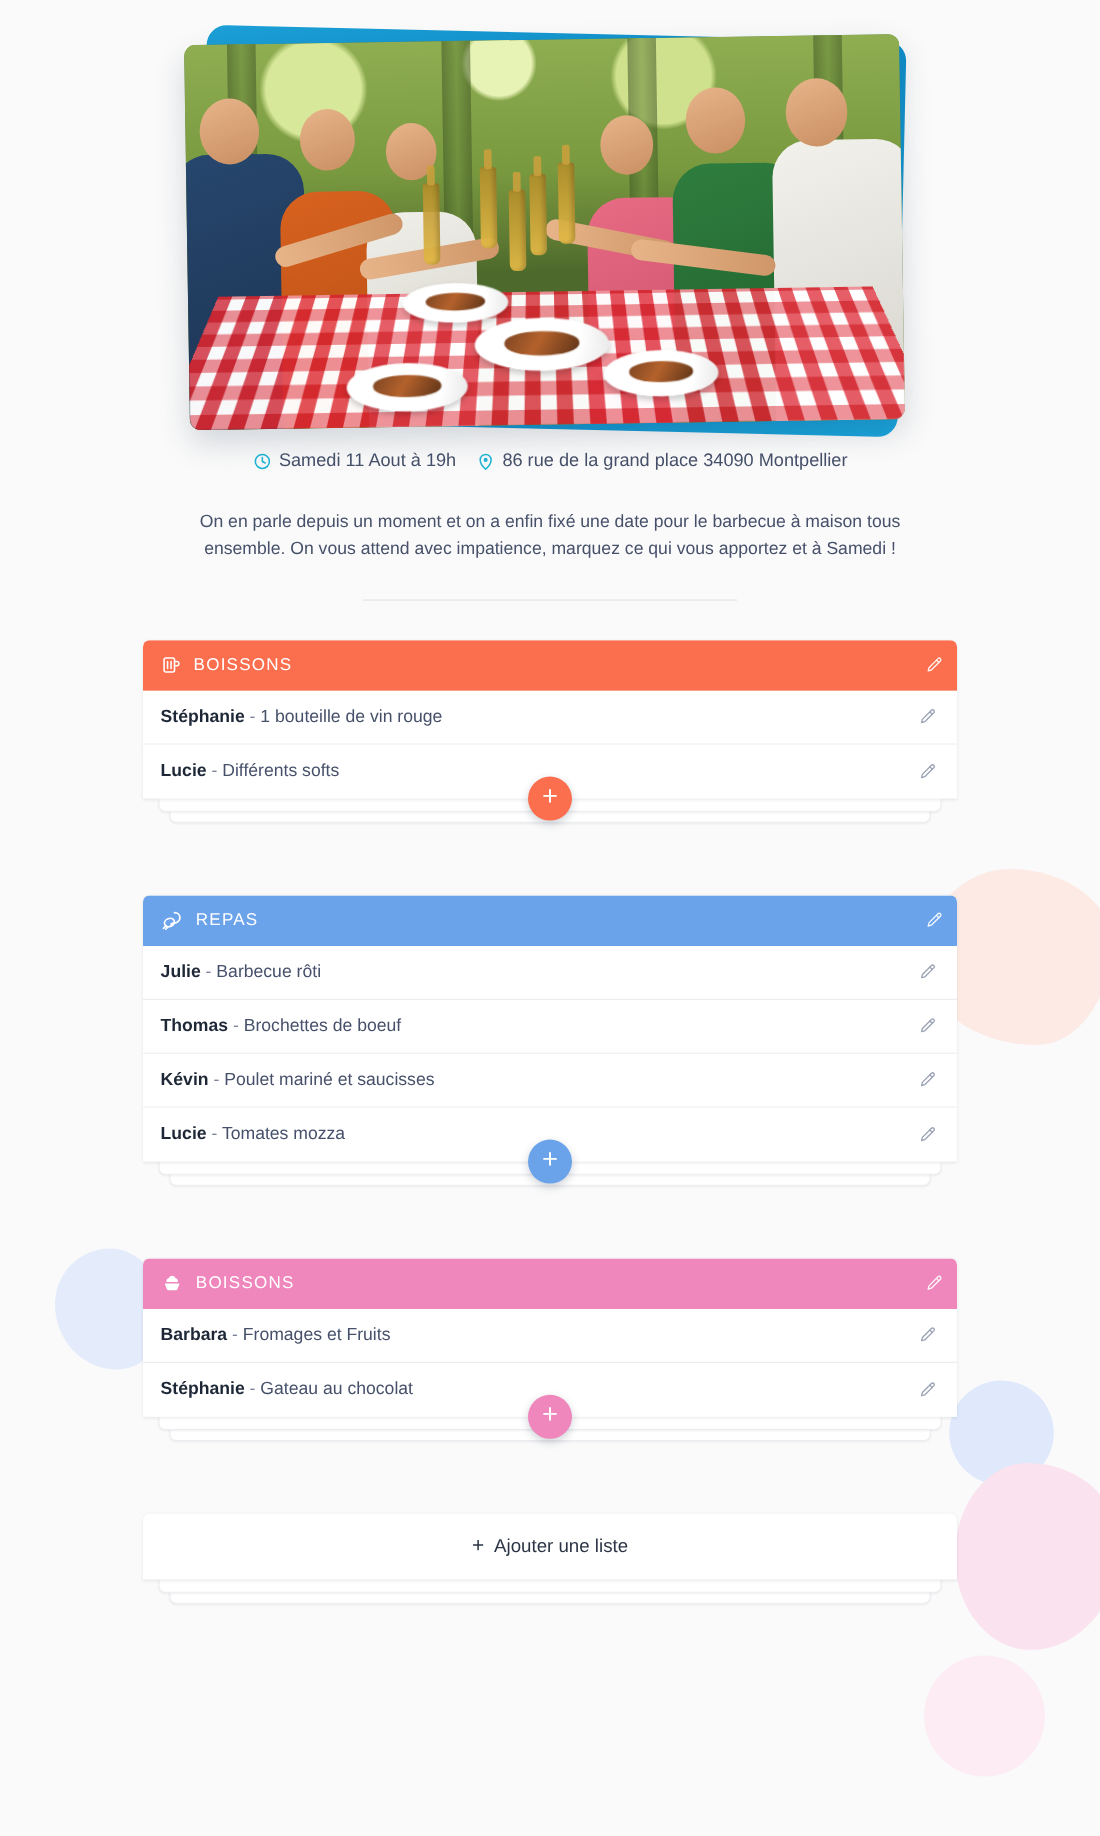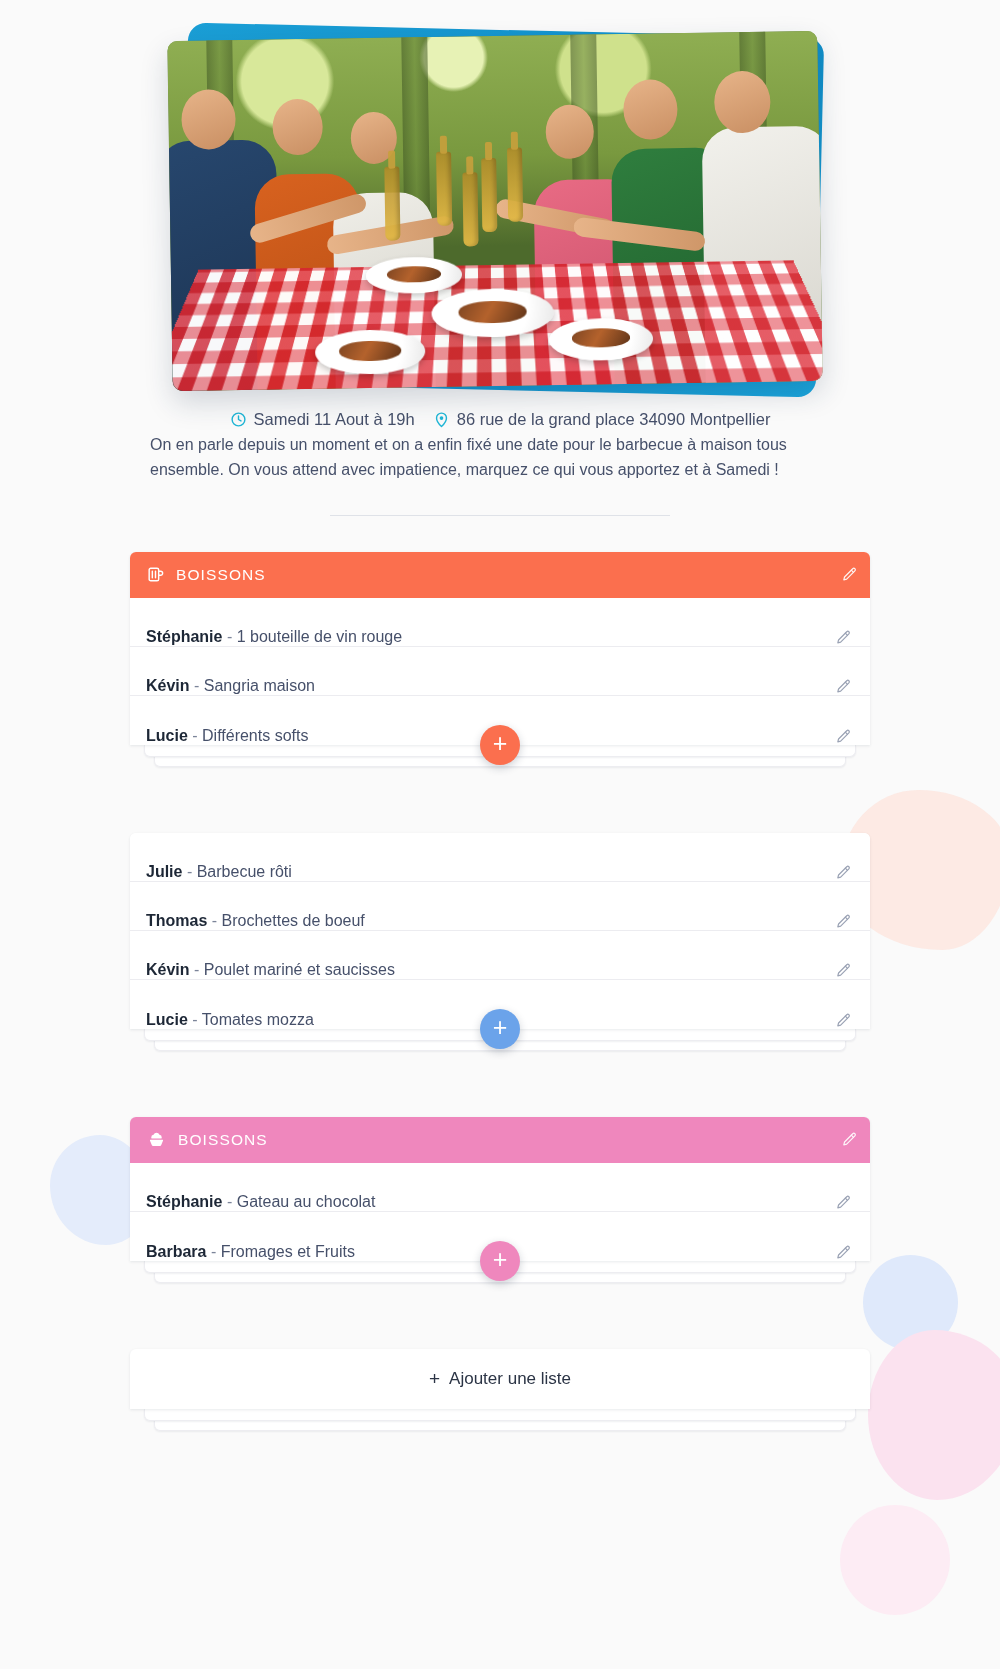--- a/index.html
+++ b/index.html
@@ -174,23 +174,23 @@
     align-items: center;
     gap: 18px;
     margin-top: 18px;
     font-size: 16.5px;
     color: #46506a;
   }
   .meta-item { display: flex; align-items: center; gap: 7px; }
   .meta-icon { display: inline-flex; color: #1fb6d6; }
 
   .description {
-    margin: 4px auto 0;
+    margin: 34px auto 0;
     width: 700px;
-    text-align: left;
+    text-align: center;
     font-size: 16px;
     line-height: 1.55;
     color: #46506a;
   }
 
   .divider {
     width: 340px; height: 1px;
     background: #dfe2e8;
     margin: 32px auto 0;
   }
@@ -227,21 +227,21 @@
   .edit-btn {
     display: inline-flex;
     align-items: center;
     justify-content: center;
     width: 22px; height: 22px;
     opacity: .92;
   }
 
   .list-item {
     display: flex;
-    align-items: flex-end;
+    align-items: center;
     justify-content: space-between;
     height: 49px;
     padding: 0 18px 0 16px;
     border-bottom: 1px solid #ececf0;
     background: #fff;
     font-size: 16px;
     color: #46506a;
   }
   .list-item:last-child { border-bottom: none; }
   .item-text strong { font-weight: 700; color: #1d2736; }
@@ -407,46 +407,55 @@
             <div class="list-item">
               <span class="item-text"><strong>Stéphanie</strong><span class="dash"> - </span><span>1 bouteille de vin rouge</span></span>
               <span class="item-edit">
                 <svg width="17" height="17" viewBox="0 0 24 24" fill="none" stroke="#9aa2b4" stroke-width="1.7" stroke-linecap="round" stroke-linejoin="round">
                   <path d="M16.6 3.9a2.1 2.1 0 0 1 3 3L8 18.5l-4 1 1-4 11.6-11.6z"></path>
                   <path d="M14.6 5.9l3 3"></path>
                 </svg>
               </span>
             </div>
             <div class="list-item">
-              <span class="item-text"><strong>Kévin</strong><span class="dash"> - </span><span>Sangria maison</span></span>
-              <span class="item-edit">
-                <svg width="17" height="17" viewBox="0 0 24 24" fill="none" stroke="#9aa2b4" stroke-width="1.7" stroke-linecap="round" stroke-linejoin="round">
-                  <path d="M16.6 3.9a2.1 2.1 0 0 1 3 3L8 18.5l-4 1 1-4 11.6-11.6z"></path>
-                  <path d="M14.6 5.9l3 3"></path>
-                </svg>
-              </span>
-            </div>
-            <div class="list-item">
               <span class="item-text"><strong>Lucie</strong><span class="dash"> - </span><span>Différents softs</span></span>
               <span class="item-edit">
                 <svg width="17" height="17" viewBox="0 0 24 24" fill="none" stroke="#9aa2b4" stroke-width="1.7" stroke-linecap="round" stroke-linejoin="round">
                   <path d="M16.6 3.9a2.1 2.1 0 0 1 3 3L8 18.5l-4 1 1-4 11.6-11.6z"></path>
                   <path d="M14.6 5.9l3 3"></path>
                 </svg>
               </span>
             </div>
           </div>
           <div class="stack" style="height: 26px;">
             <div class="stack-1"></div>
             <div class="stack-2"></div>
             <button class="add-fab" style="background:#fb6f4e">+</button>
           </div>
         </div>
         <div class="list-block">
           <div class="card">
+            <div class="list-header" style="background: rgb(107, 163, 234);">
+              <div class="list-header-left">
+                <span class="hdr-icon">
+                  <svg width="21" height="21" viewBox="0 0 24 24" fill="none" stroke="#ffffff" stroke-width="1.8" stroke-linecap="round" stroke-linejoin="round">
+                    <path d="M14.5 4.2c3.2 0 5.6 2.3 5.6 5.2 0 3.4-3.2 5.6-6.4 5.6-1.2 0-2.1.4-2.8 1.2"></path>
+                    <ellipse cx="9.2" cy="14.4" rx="5.3" ry="4.1" transform="rotate(-22 9.2 14.4)"></ellipse>
+                    <path d="M5.6 17.8 3 20.6M7.4 19 5.4 21.4"></path>
+                  </svg>
+                </span>
+                <span class="list-header-title">REPAS</span>
+              </div>
+              <span class="edit-btn">
+                <svg width="17" height="17" viewBox="0 0 24 24" fill="none" stroke="#ffffff" stroke-width="1.7" stroke-linecap="round" stroke-linejoin="round">
+                  <path d="M16.6 3.9a2.1 2.1 0 0 1 3 3L8 18.5l-4 1 1-4 11.6-11.6z"></path>
+                  <path d="M14.6 5.9l3 3"></path>
+                </svg>
+              </span>
+            </div>
             <div class="list-item">
               <span class="item-text"><strong>Julie</strong><span class="dash"> - </span><span>Barbecue rôti</span></span>
               <span class="item-edit">
                 <svg width="17" height="17" viewBox="0 0 24 24" fill="none" stroke="#9aa2b4" stroke-width="1.7" stroke-linecap="round" stroke-linejoin="round">
                   <path d="M16.6 3.9a2.1 2.1 0 0 1 3 3L8 18.5l-4 1 1-4 11.6-11.6z"></path>
                   <path d="M14.6 5.9l3 3"></path>
                 </svg>
               </span>
             </div>
             <div class="list-item">
@@ -496,30 +505,30 @@
                 <span class="list-header-title">BOISSONS</span>
               </div>
               <span class="edit-btn">
                 <svg width="17" height="17" viewBox="0 0 24 24" fill="none" stroke="#ffffff" stroke-width="1.7" stroke-linecap="round" stroke-linejoin="round">
                   <path d="M16.6 3.9a2.1 2.1 0 0 1 3 3L8 18.5l-4 1 1-4 11.6-11.6z"></path>
                   <path d="M14.6 5.9l3 3"></path>
                 </svg>
               </span>
             </div>
             <div class="list-item">
+              <span class="item-text"><strong>Barbara</strong><span class="dash"> - </span><span>Fromages et Fruits</span></span>
+              <span class="item-edit">
+                <svg width="17" height="17" viewBox="0 0 24 24" fill="none" stroke="#9aa2b4" stroke-width="1.7" stroke-linecap="round" stroke-linejoin="round">
+                  <path d="M16.6 3.9a2.1 2.1 0 0 1 3 3L8 18.5l-4 1 1-4 11.6-11.6z"></path>
+                  <path d="M14.6 5.9l3 3"></path>
+                </svg>
+              </span>
+            </div>
+            <div class="list-item">
               <span class="item-text"><strong>Stéphanie</strong><span class="dash"> - </span><span>Gateau au chocolat</span></span>
-              <span class="item-edit">
-                <svg width="17" height="17" viewBox="0 0 24 24" fill="none" stroke="#9aa2b4" stroke-width="1.7" stroke-linecap="round" stroke-linejoin="round">
-                  <path d="M16.6 3.9a2.1 2.1 0 0 1 3 3L8 18.5l-4 1 1-4 11.6-11.6z"></path>
-                  <path d="M14.6 5.9l3 3"></path>
-                </svg>
-              </span>
-            </div>
-            <div class="list-item">
-              <span class="item-text"><strong>Barbara</strong><span class="dash"> - </span><span>Fromages et Fruits</span></span>
               <span class="item-edit">
                 <svg width="17" height="17" viewBox="0 0 24 24" fill="none" stroke="#9aa2b4" stroke-width="1.7" stroke-linecap="round" stroke-linejoin="round">
                   <path d="M16.6 3.9a2.1 2.1 0 0 1 3 3L8 18.5l-4 1 1-4 11.6-11.6z"></path>
                   <path d="M14.6 5.9l3 3"></path>
                 </svg>
               </span>
             </div>
           </div>
           <div class="stack" style="height: 26px;">
             <div class="stack-1"></div>

